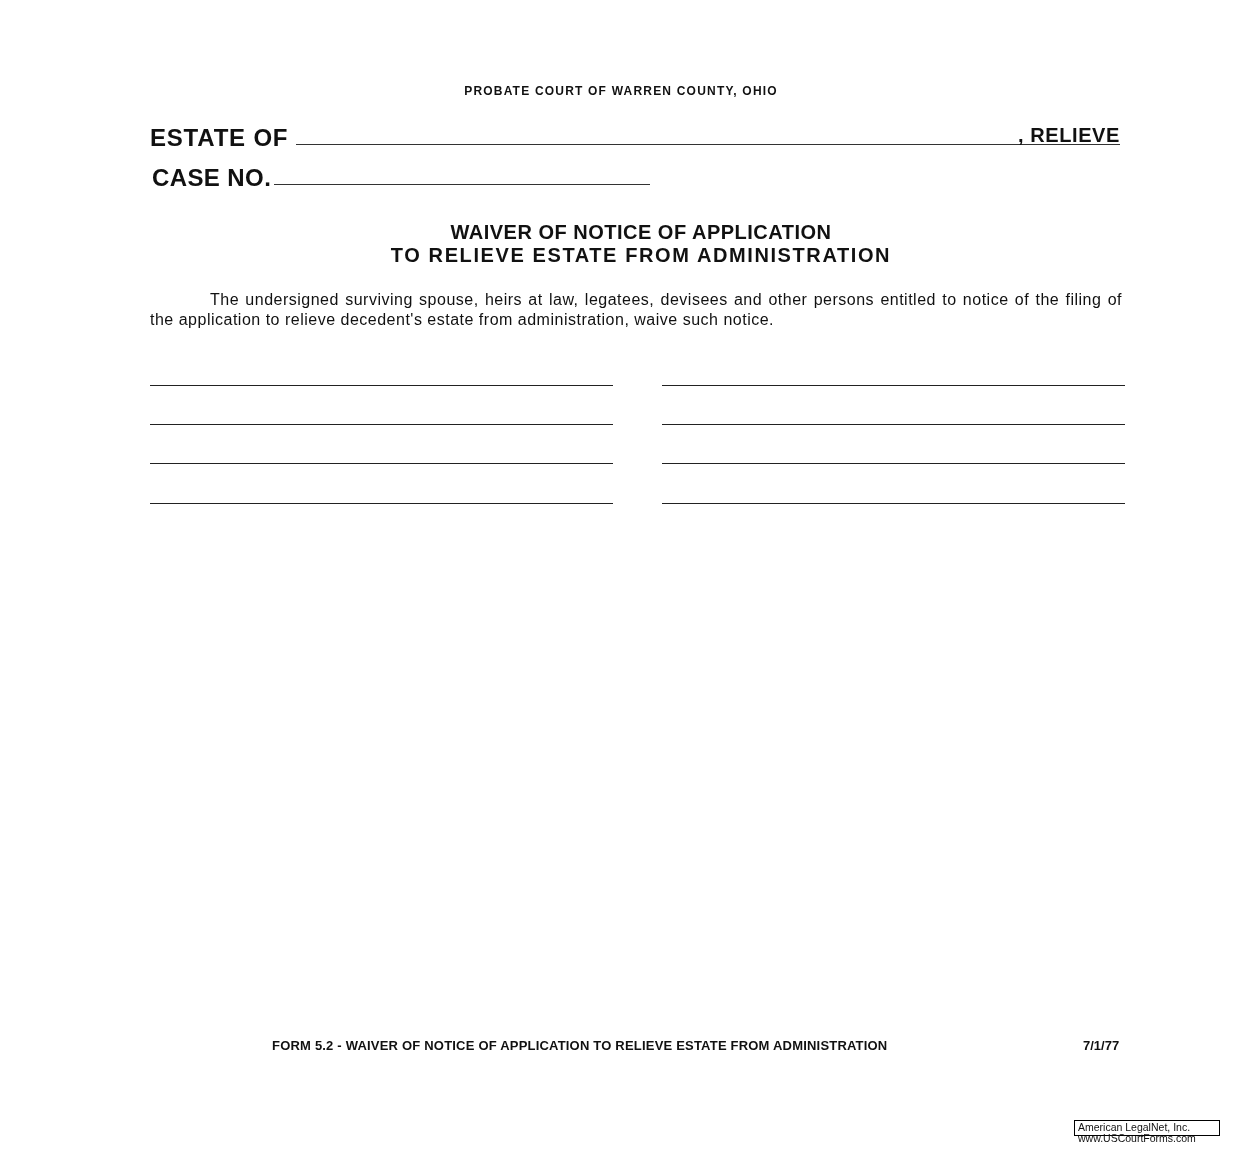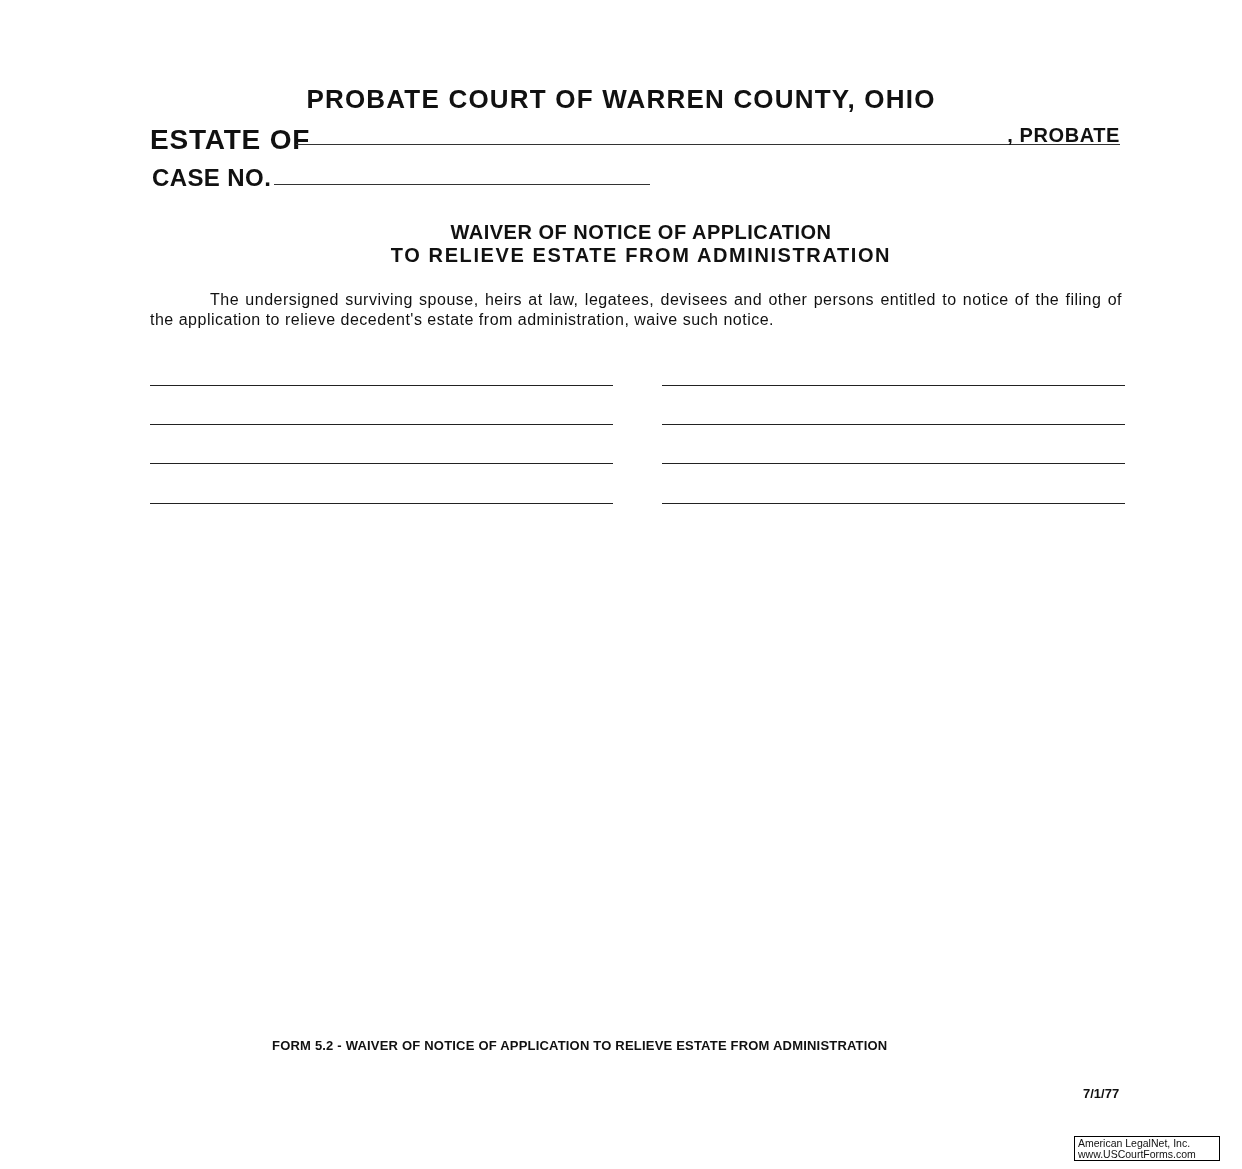--- a/index.html
+++ b/index.html
@@ -13,29 +13,29 @@
       position: relative;
       overflow: hidden;
       font-family: "Liberation Sans", sans-serif;
       color: #111;
     }
     .abs { position: absolute; }
     .court-title {
       left: 0; width: 1242px; top: 84px;
       text-align: center;
       font-weight: bold;
-      font-size: 26px;
+      font-size: 12px;
       letter-spacing: 1.2px;
     }
     .estate-row {
       left: 150px; top: 124px; width: 970px; height: 28px;
     }
     .estate-label {
       position: absolute; left: 0; top: 0;
-      font-weight: bold; font-size: 28px; letter-spacing: 0.8px;
+      font-weight: bold; font-size: 24px; letter-spacing: 0.8px;
     }
     .estate-line {
       position: absolute; left: 146px; top: 20px; width: 824px;
       border-bottom: 1.5px solid #333;
     }
     .deceased-label {
       position: absolute; left: 822px; top: 0; width: 148px; text-align: right;
       font-weight: bold; font-size: 20px; letter-spacing: 0.6px;
     }
     .case-row {
@@ -67,41 +67,40 @@
       height: 0;
       border-bottom: 1.5px solid #222;
       width: 463px;
     }
     .footer-form {
       left: 238px; top: 1038px;
       font-weight: bold; font-size: 13px; letter-spacing: 0.2px; padding-left: 34px;
     }
     .footer-date {
       left: 1083px; top: 1038px;
-      font-weight: bold; font-size: 13px; margin-top: 48px;
+      font-weight: bold; font-size: 13px;
     }
     .badge {
       left: 1074px; top: 1120px;
-      width: 146px; height: 25px;
+      width: 146px; height: 16px;
       border: 1px solid #000;
       font-size: 10.5px; line-height: 11px;
       padding: 1px 0 0 3px;
       box-sizing: border-box;
-      margin-top: 16px;
     }
   </style>
 </head>
 <body>
 
 <div class="abs court-title">PROBATE COURT OF WARREN COUNTY, OHIO</div>
 
 <div class="abs estate-row">
   <span class="estate-label">ESTATE OF</span>
   <span class="estate-line"></span>
-  <span class="deceased-label">, PROBATE</span>
+  <span class="deceased-label">, RELIEVE</span>
 </div>
 
 <div class="abs case-row">
   <span class="case-label">CASE NO.</span>
   <span class="case-line"></span>
 </div>
 
 <div class="abs form-title">
   <div class="l1">WAIVER OF NOTICE OF APPLICATION</div>
   <div class="l2">TO RELIEVE ESTATE FROM ADMINISTRATION</div>

